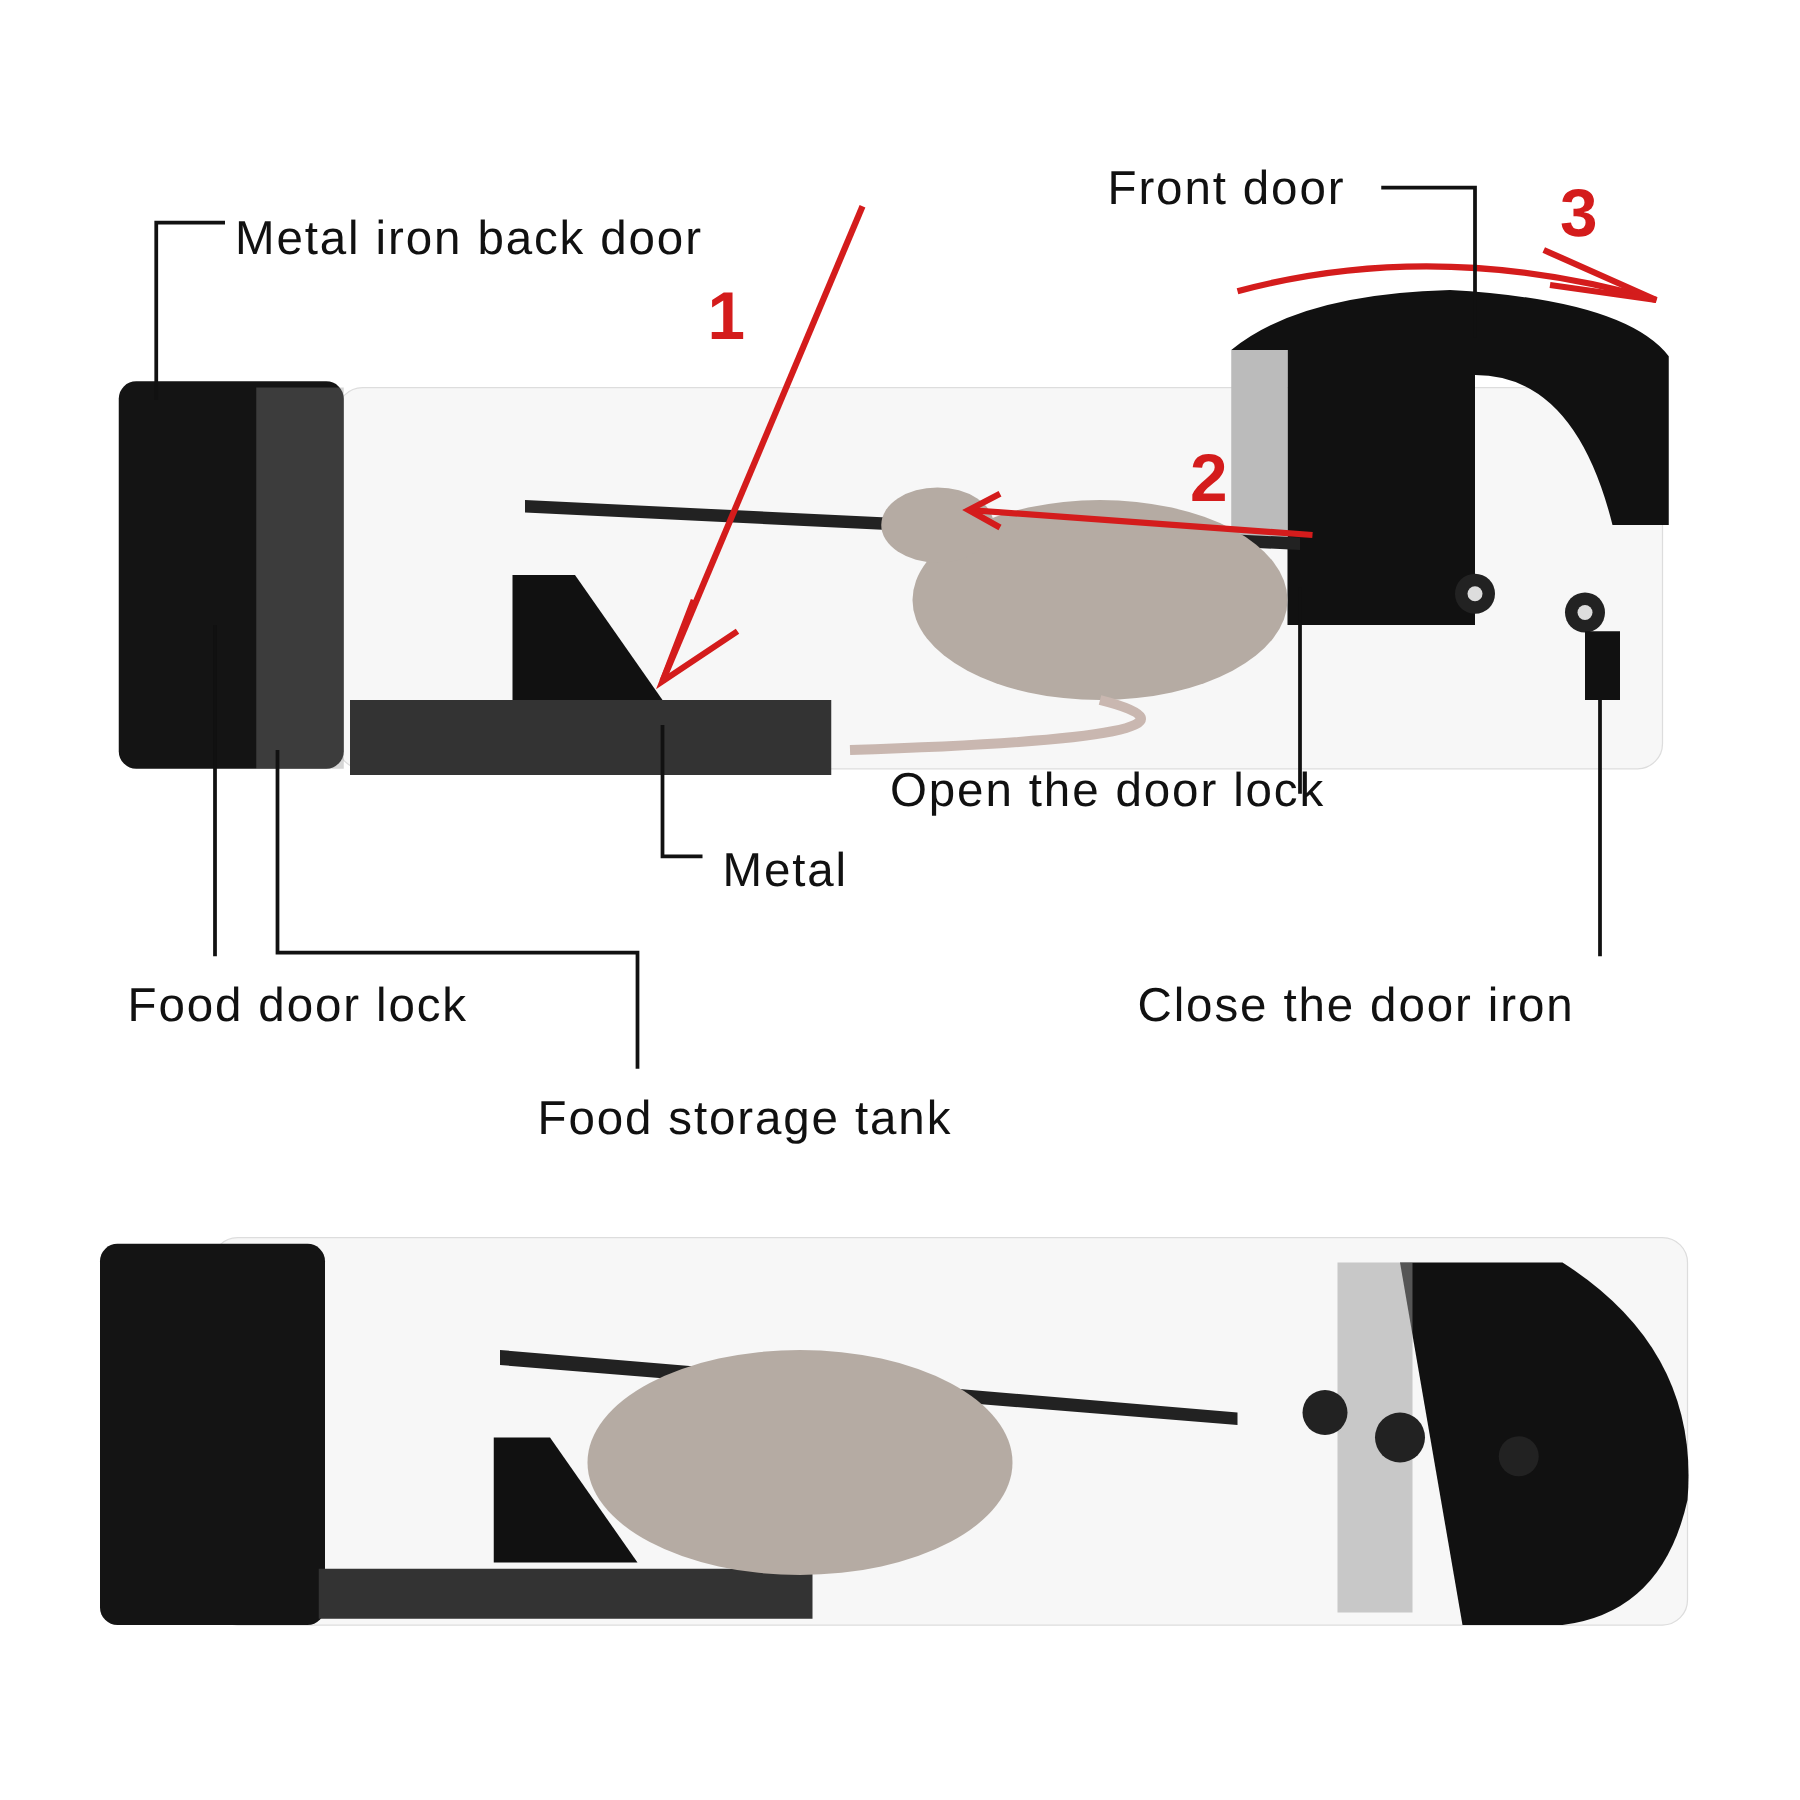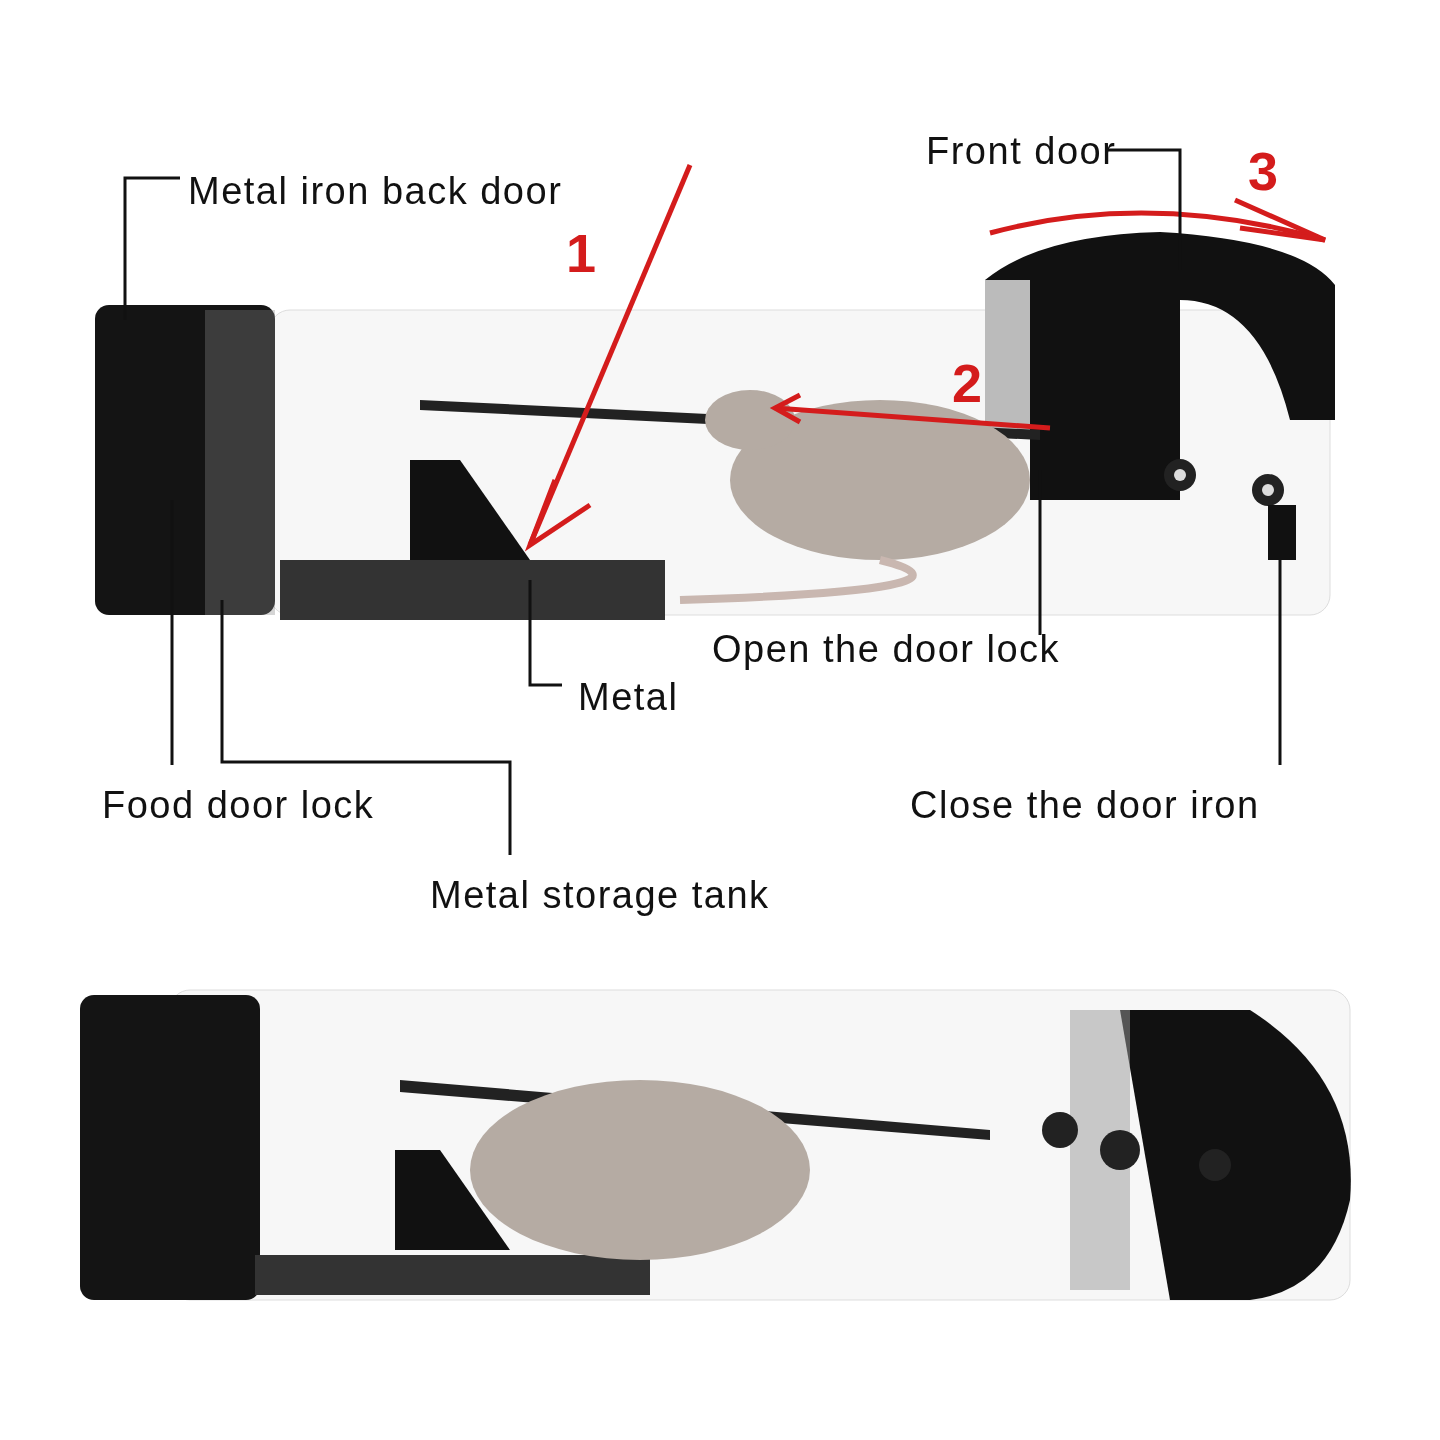--- a/index.html
+++ b/index.html
@@ -59,22 +59,22 @@
     <polyline points="1105,150 1180,150 1180,270"></polyline>
     <polyline points="1040,470 1040,600 1040,635"></polyline>
     <polyline points="530,580 530,685 562,685"></polyline>
     <polyline points="172,500 172,765"></polyline>
     <polyline points="222,600 222,762 510,762 510,855"></polyline>
     <polyline points="1280,560 1280,765"></polyline>
   </g>
 </svg>
 
 <div class="lbl" style="left:188px;top:170px">Metal iron back door</div>
-<div class="lbl" style="left:926px;top:130px">Front door</div>
-<div class="lbl" style="left:712px;top:628px">Open the door lock</div>
+<div class="lbl" style="left:886px;top:130px">Front door</div>
+<div class="lbl" style="left:712px;top:612px">Open the door lock</div>
 <div class="lbl" style="left:578px;top:676px">Metal</div>
 <div class="lbl" style="left:102px;top:784px">Food door lock</div>
 <div class="lbl" style="left:910px;top:784px">Close the door iron</div>
-<div class="lbl" style="left:430px;top:874px">Metal storage tank</div>
+<div class="lbl" style="left:430px;top:874px">Food storage tank</div>
 
 <div class="num" style="left:566px;top:222px">1</div>
 <div class="num" style="left:952px;top:352px">2</div>
 <div class="num" style="left:1248px;top:140px">3</div>
 
 </body></html>

